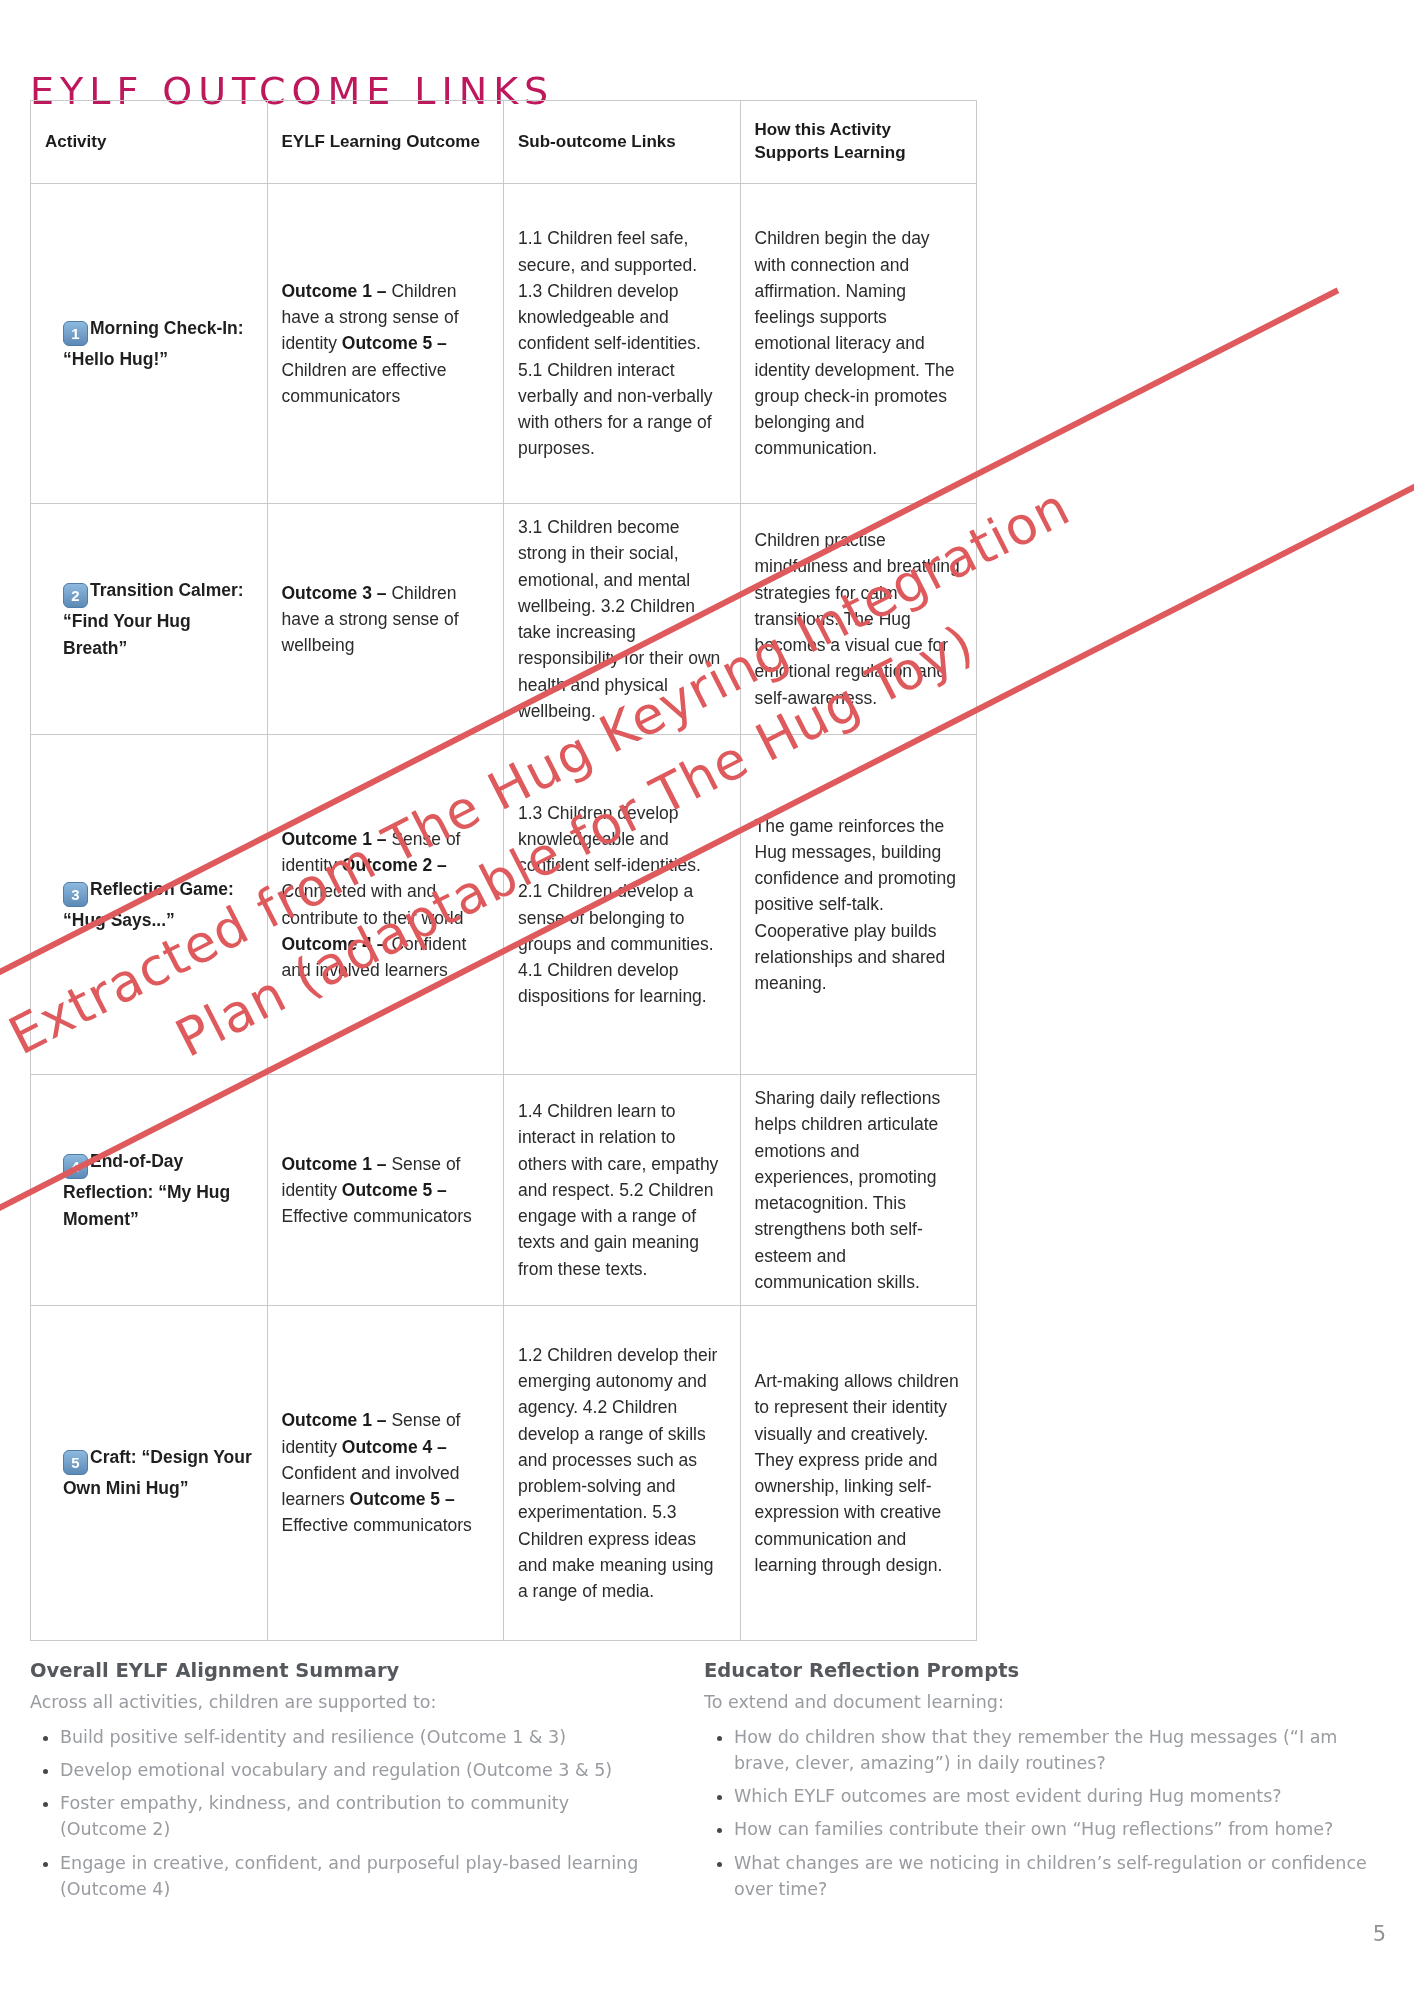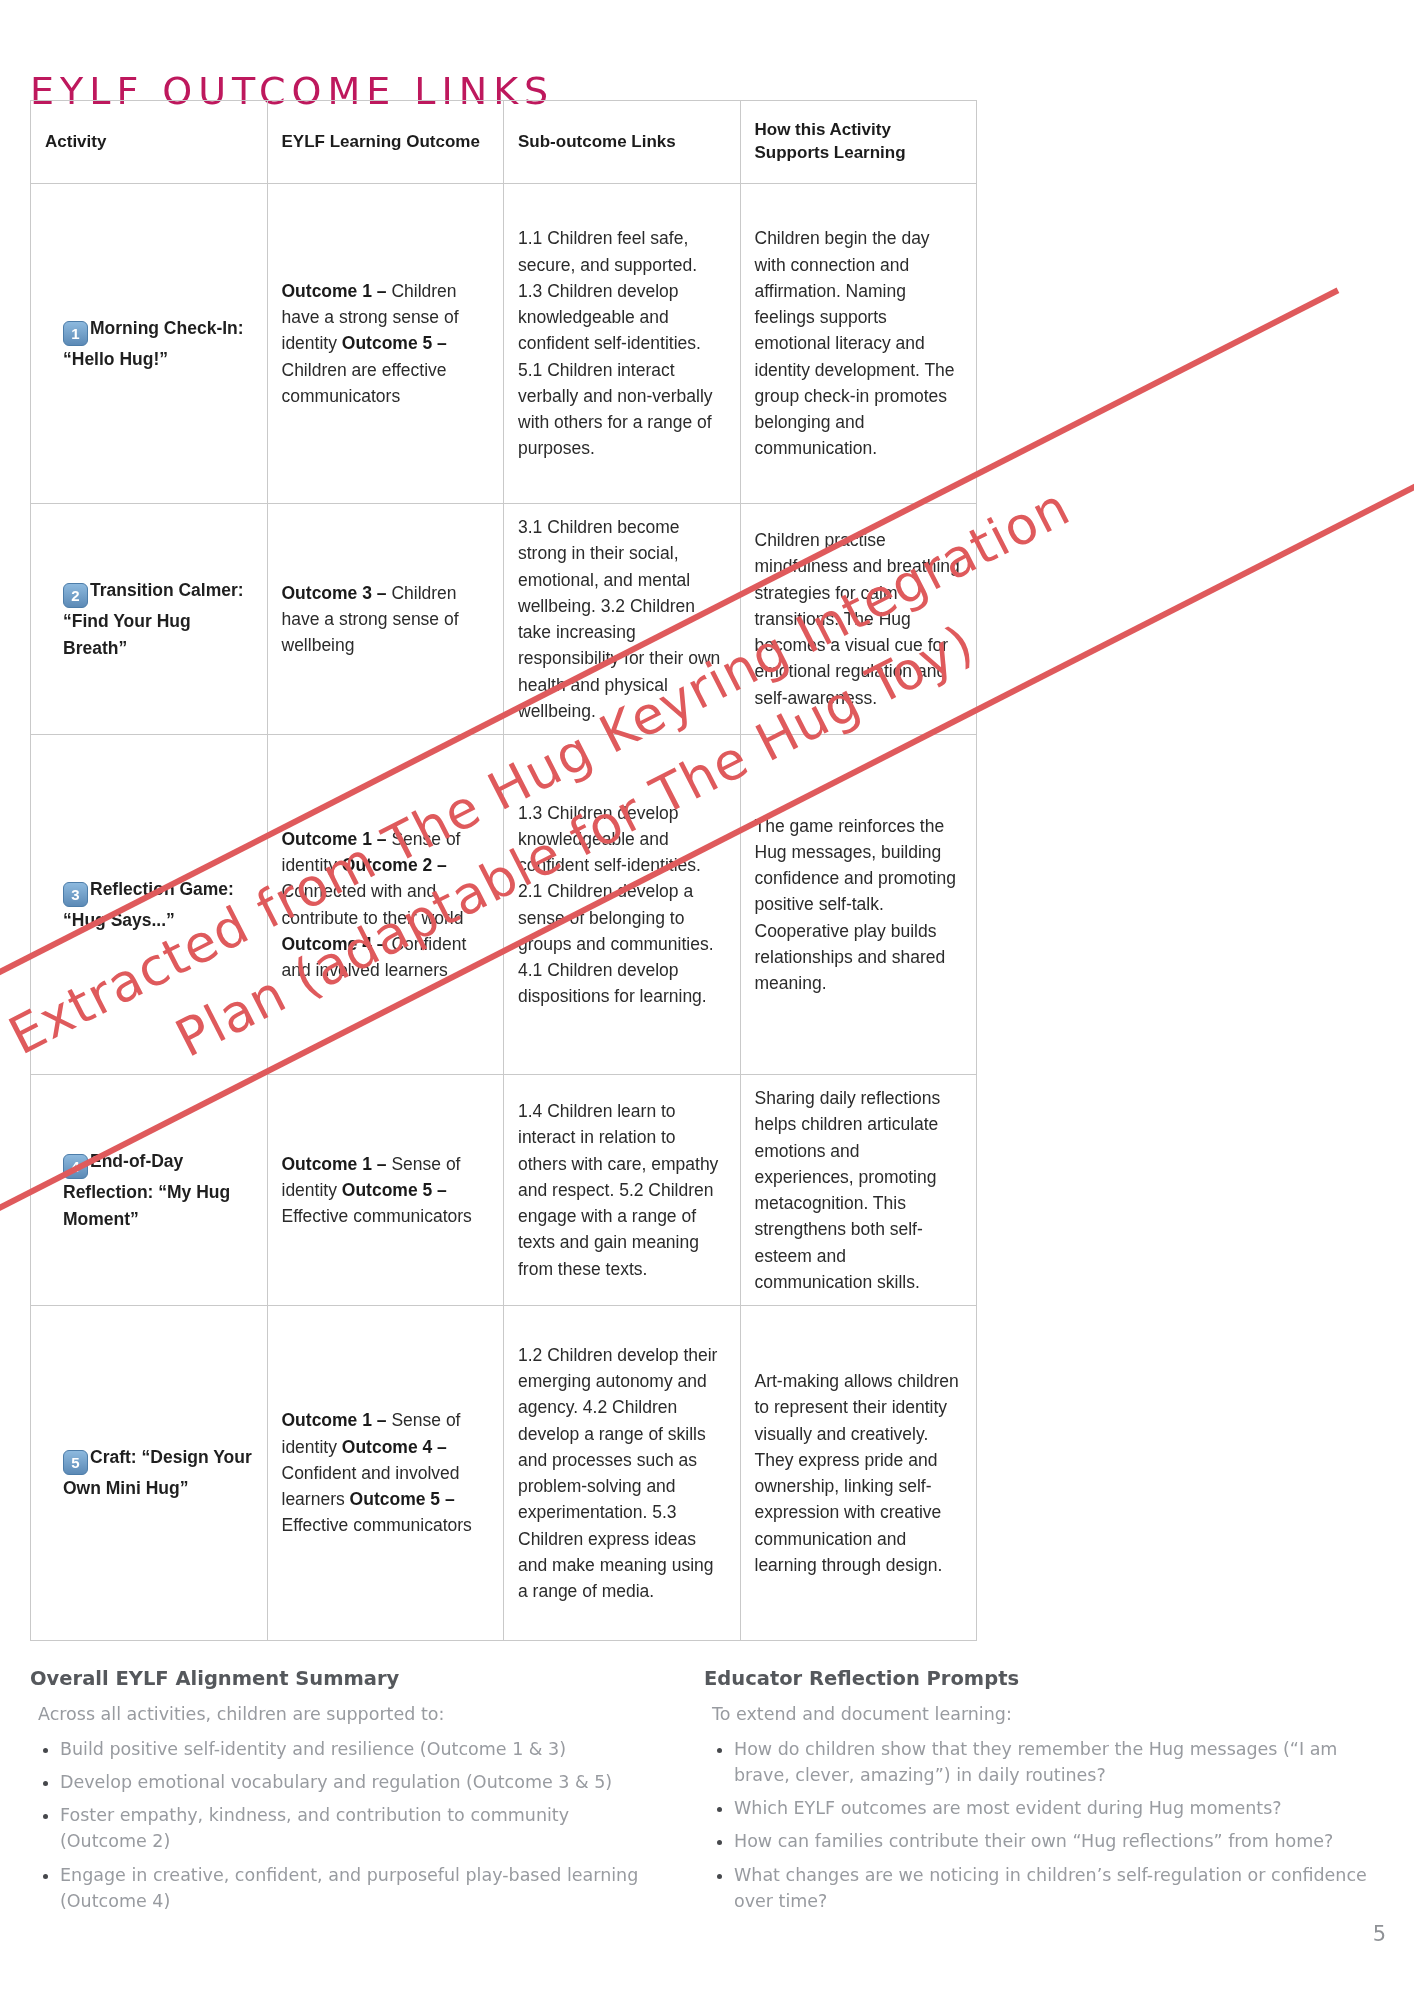--- a/index.html
+++ b/index.html
@@ -44,23 +44,23 @@
 
   .bottom{
     position:absolute;left:30px;top:1648px;width:1354px;
     display:flex;gap:56px;
     font-family:"DejaVu Sans", sans-serif;
     color:#989ba0;font-size:17.5px;line-height:1.5;
   }
   .bottom .col-left{width:618px;flex:0 0 auto;}
   .bottom .col-right{flex:1;}
   .bottom h3{
-    margin:16px 0 4px 0;font-size:19.5px;color:#55585c;font-weight:bold;
+    margin:8px 0 4px 0;font-size:19.5px;color:#55585c;font-weight:bold;
   }
-  .bottom .intro{margin:8px;}
+  .bottom .intro{margin:0;}
   .bottom ul{margin:8px 0 12px 0;padding-left:30px;}
   .bottom li{margin-bottom:7px;}
   .bottom li::marker{color:#46484c;}
 
   .page-number{
     position:absolute;right:28px;top:1922px;
     font-size:21px;color:#8f9296;font-family:"DejaVu Sans", sans-serif;
   }
 
   .watermark{

